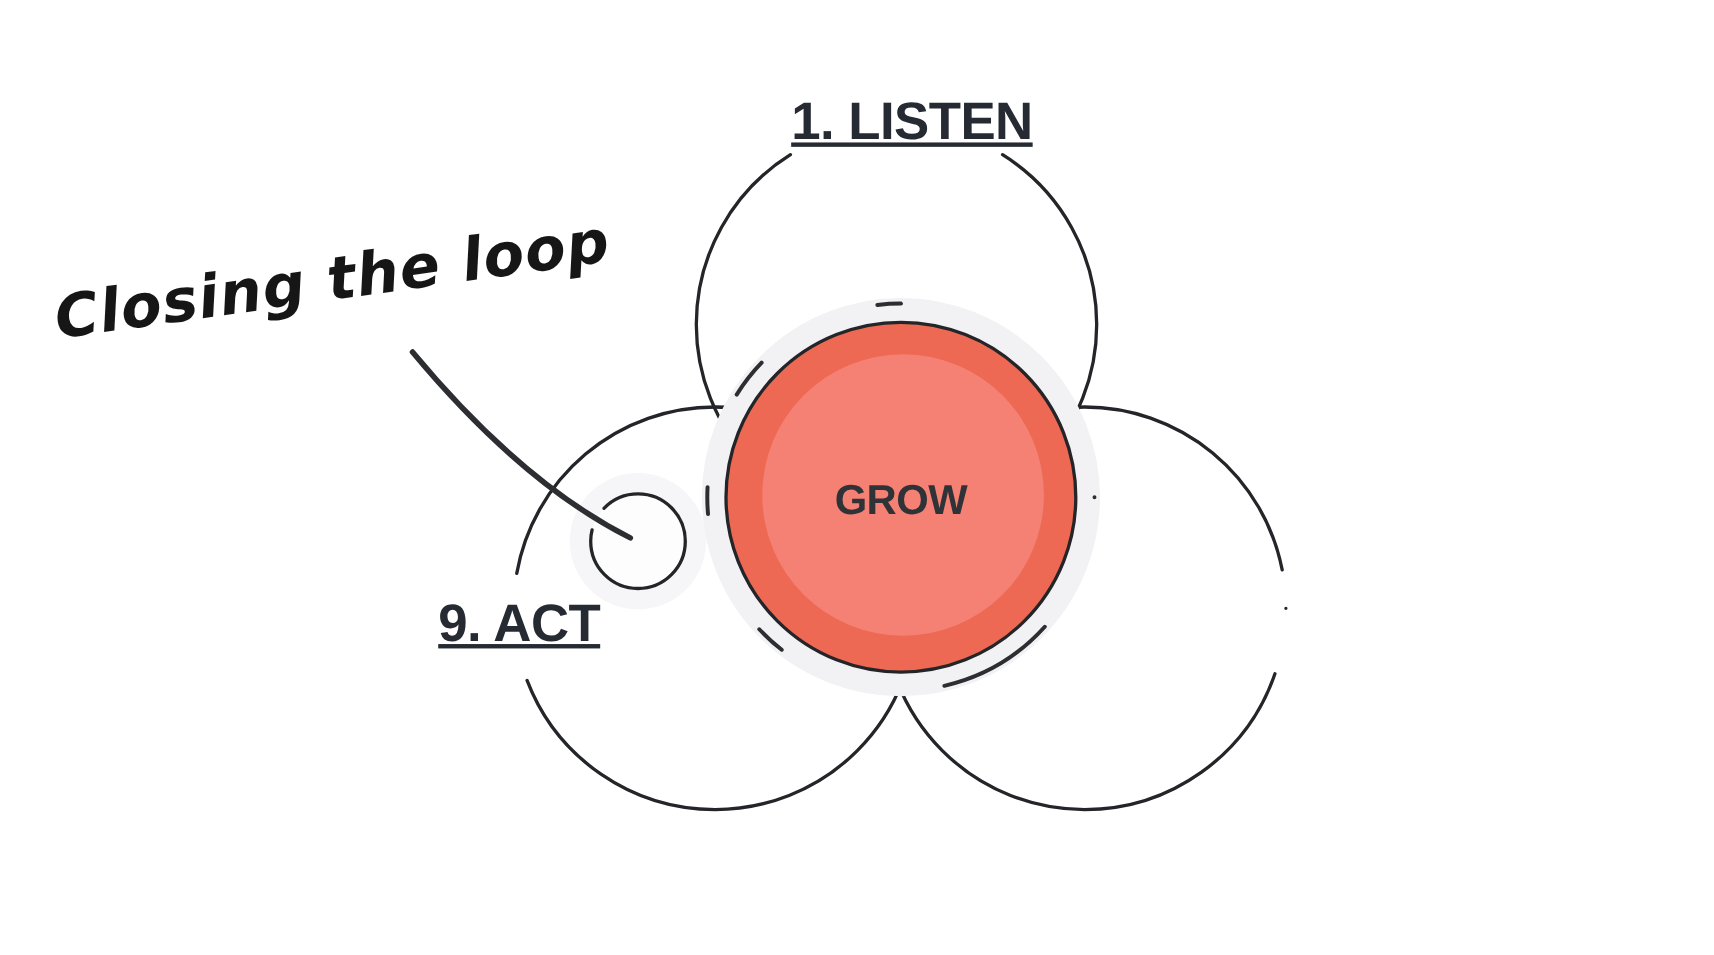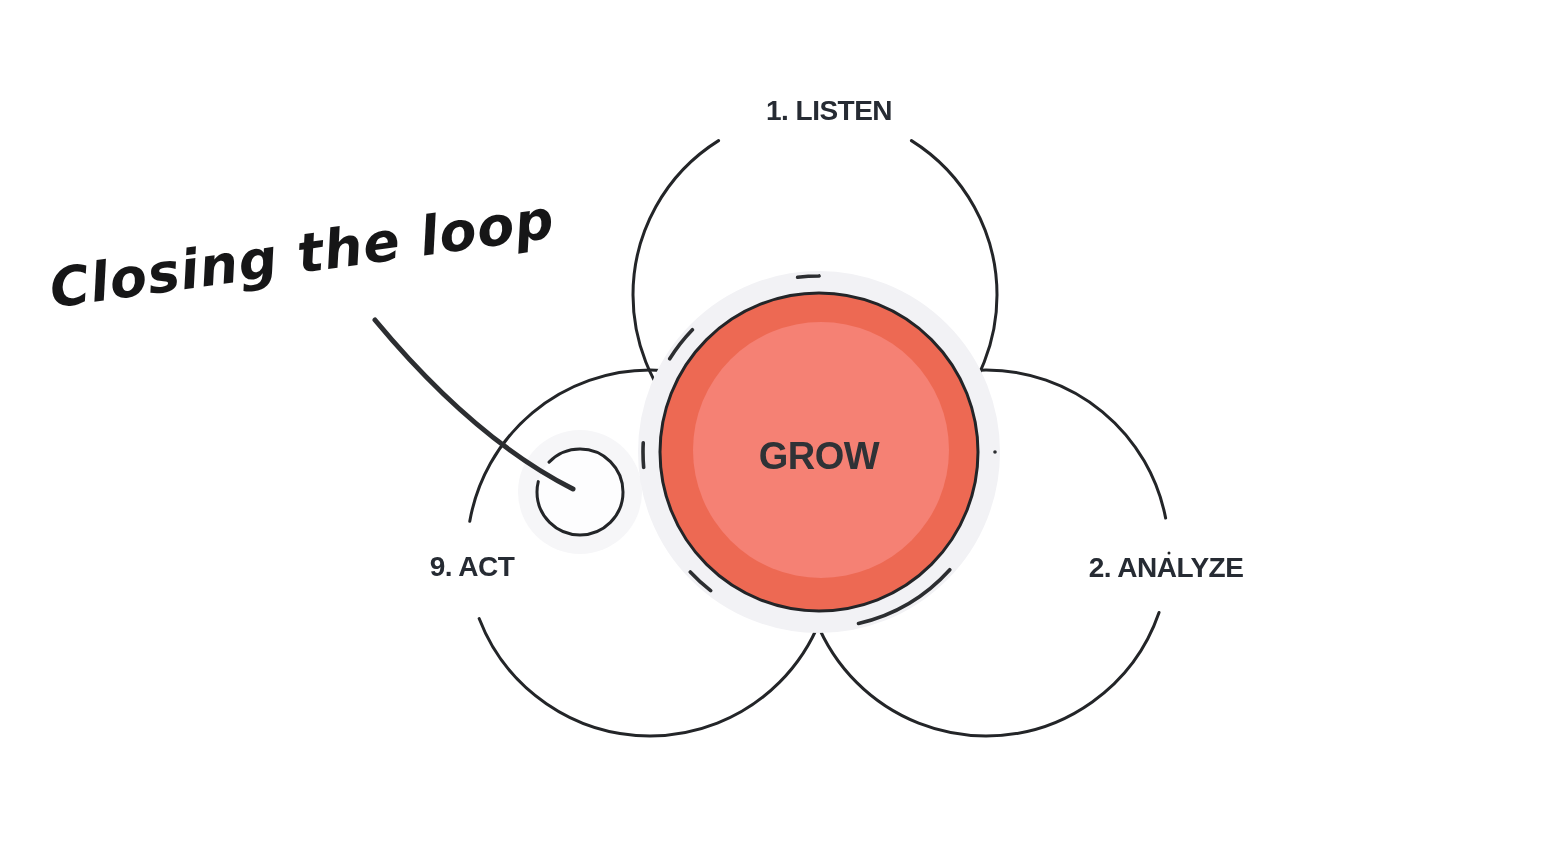--- a/index.html
+++ b/index.html
@@ -27,24 +27,25 @@
   .halo-fill{fill:var(--halo-soft);stroke:none;}
   .halo-ring{fill:none;stroke:var(--halo);stroke-width:22;}
   .pointer{fill:none;stroke:#2c2e31;stroke-width:5;stroke-linecap:round;}
   .red-outer{fill:var(--red-outer);stroke:var(--outline);stroke-width:3;}
   .red-inner{fill:var(--red-inner);stroke:none;}
   .accents{fill:none;stroke:#2c2e31;stroke-width:3.6;stroke-linecap:round;}
   .label{
     position:absolute;
     transform:translate(-50%,-50%);
     font-weight:700;
-    font-size:28px;
+    font-size:48px;
     letter-spacing:-0.5px;
     color:var(--label-text);
     white-space:nowrap;
+    text-decoration:underline;
   }
   .label-listen{left:829px;top:111px;}
   .label-analyze{left:1166px;top:568px;}
   .label-act{left:472px;top:567px;}
   .grow-label{
     position:absolute;left:819px;top:456px;
     transform:translate(-50%,-50%);
     font-weight:700;font-size:38px;letter-spacing:-0.5px;
     color:var(--center-text);white-space:nowrap;text-align:center;
   }
@@ -75,18 +76,17 @@
     <circle class="halo-ring" cx="819" cy="452" r="170"></circle>
     <circle class="red-outer" cx="819" cy="452" r="159"></circle>
     <circle class="red-inner" cx="821" cy="450" r="128"></circle>
 
     <circle class="accents" cx="819" cy="452" r="176" pathLength="360" stroke-dasharray="0 42 35 51 9 38 8 29 12 39 7 90"></circle>
   </svg>
 
   <div class="title">Closing the loop</div>
 
   <div class="label label-listen">1. LISTEN</div>
-  <div class="label label-analyze">2. ANALYZE</div>
   <div class="label label-act">9. ACT</div>
 
   <div class="grow-label">GROW</div>
 
 </div>
 
 </body></html>

